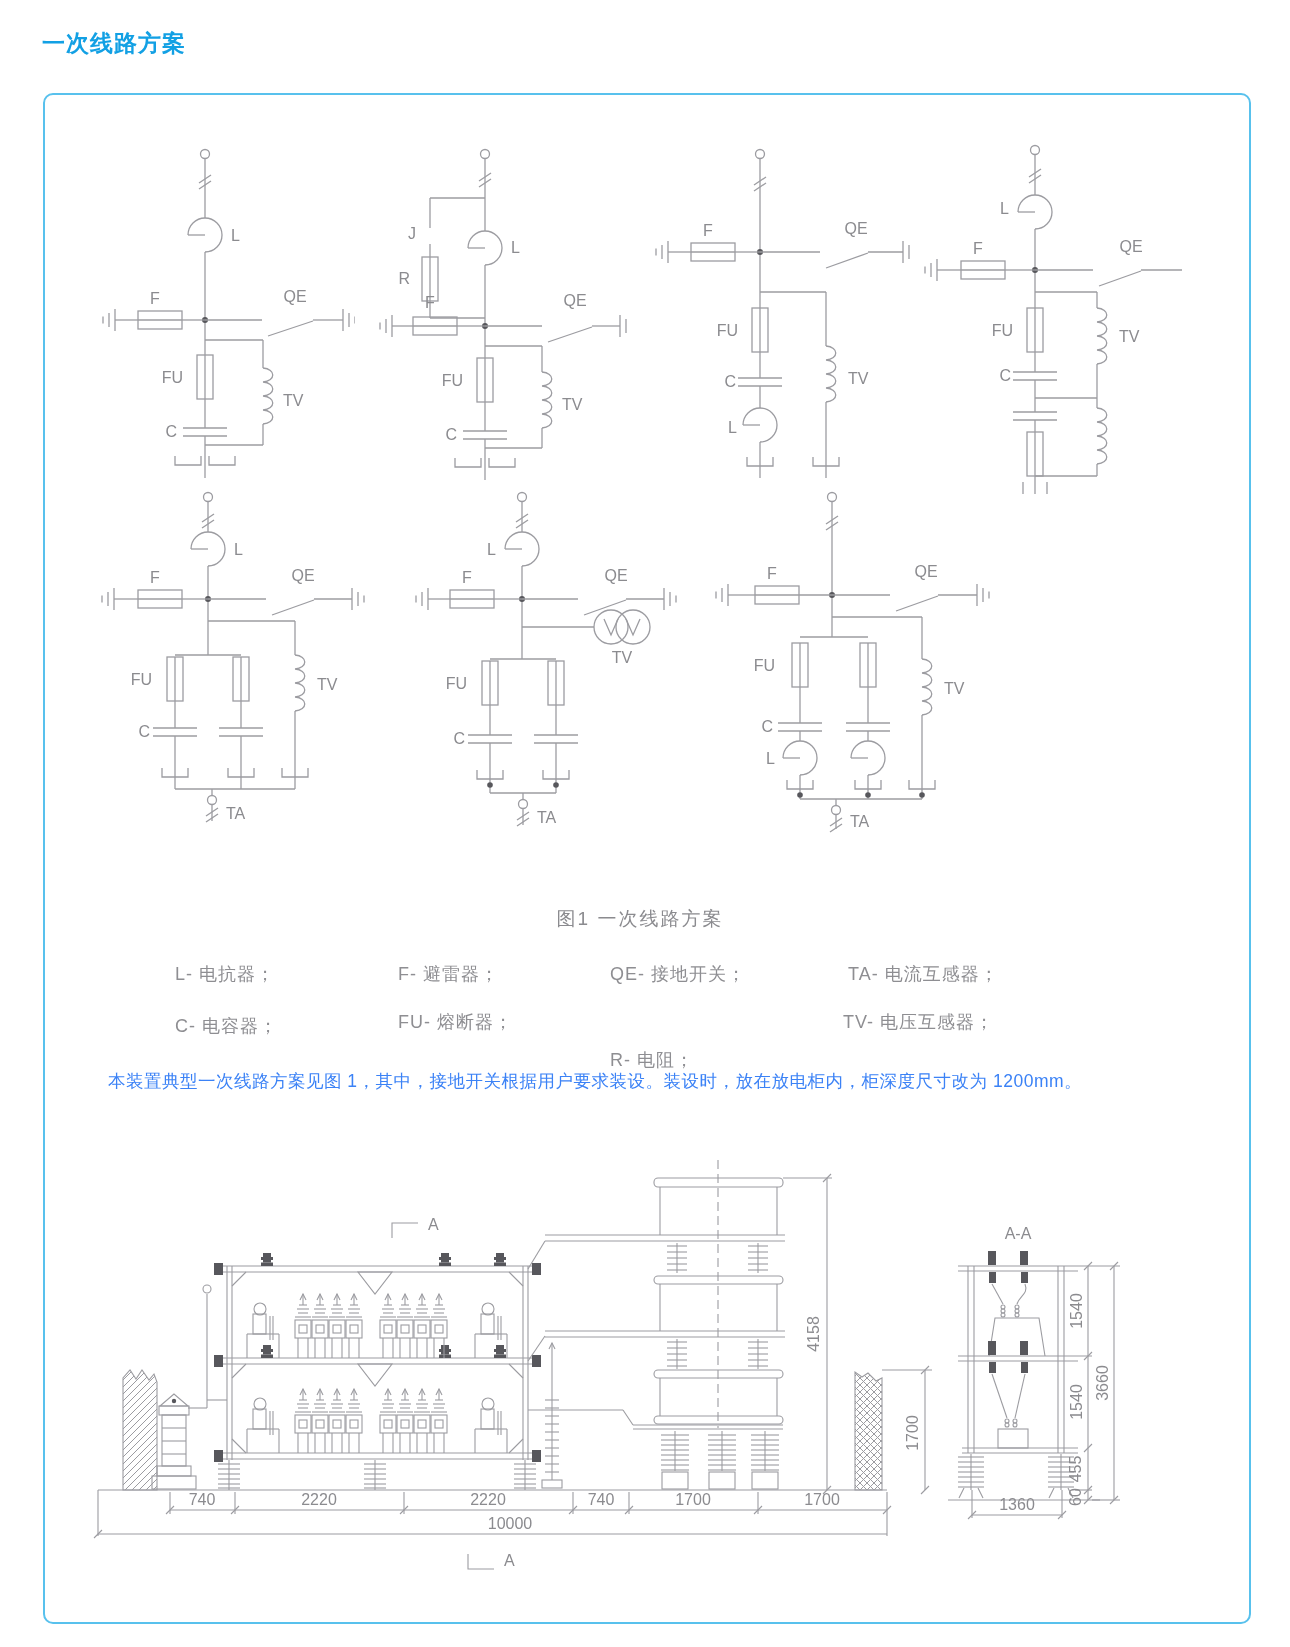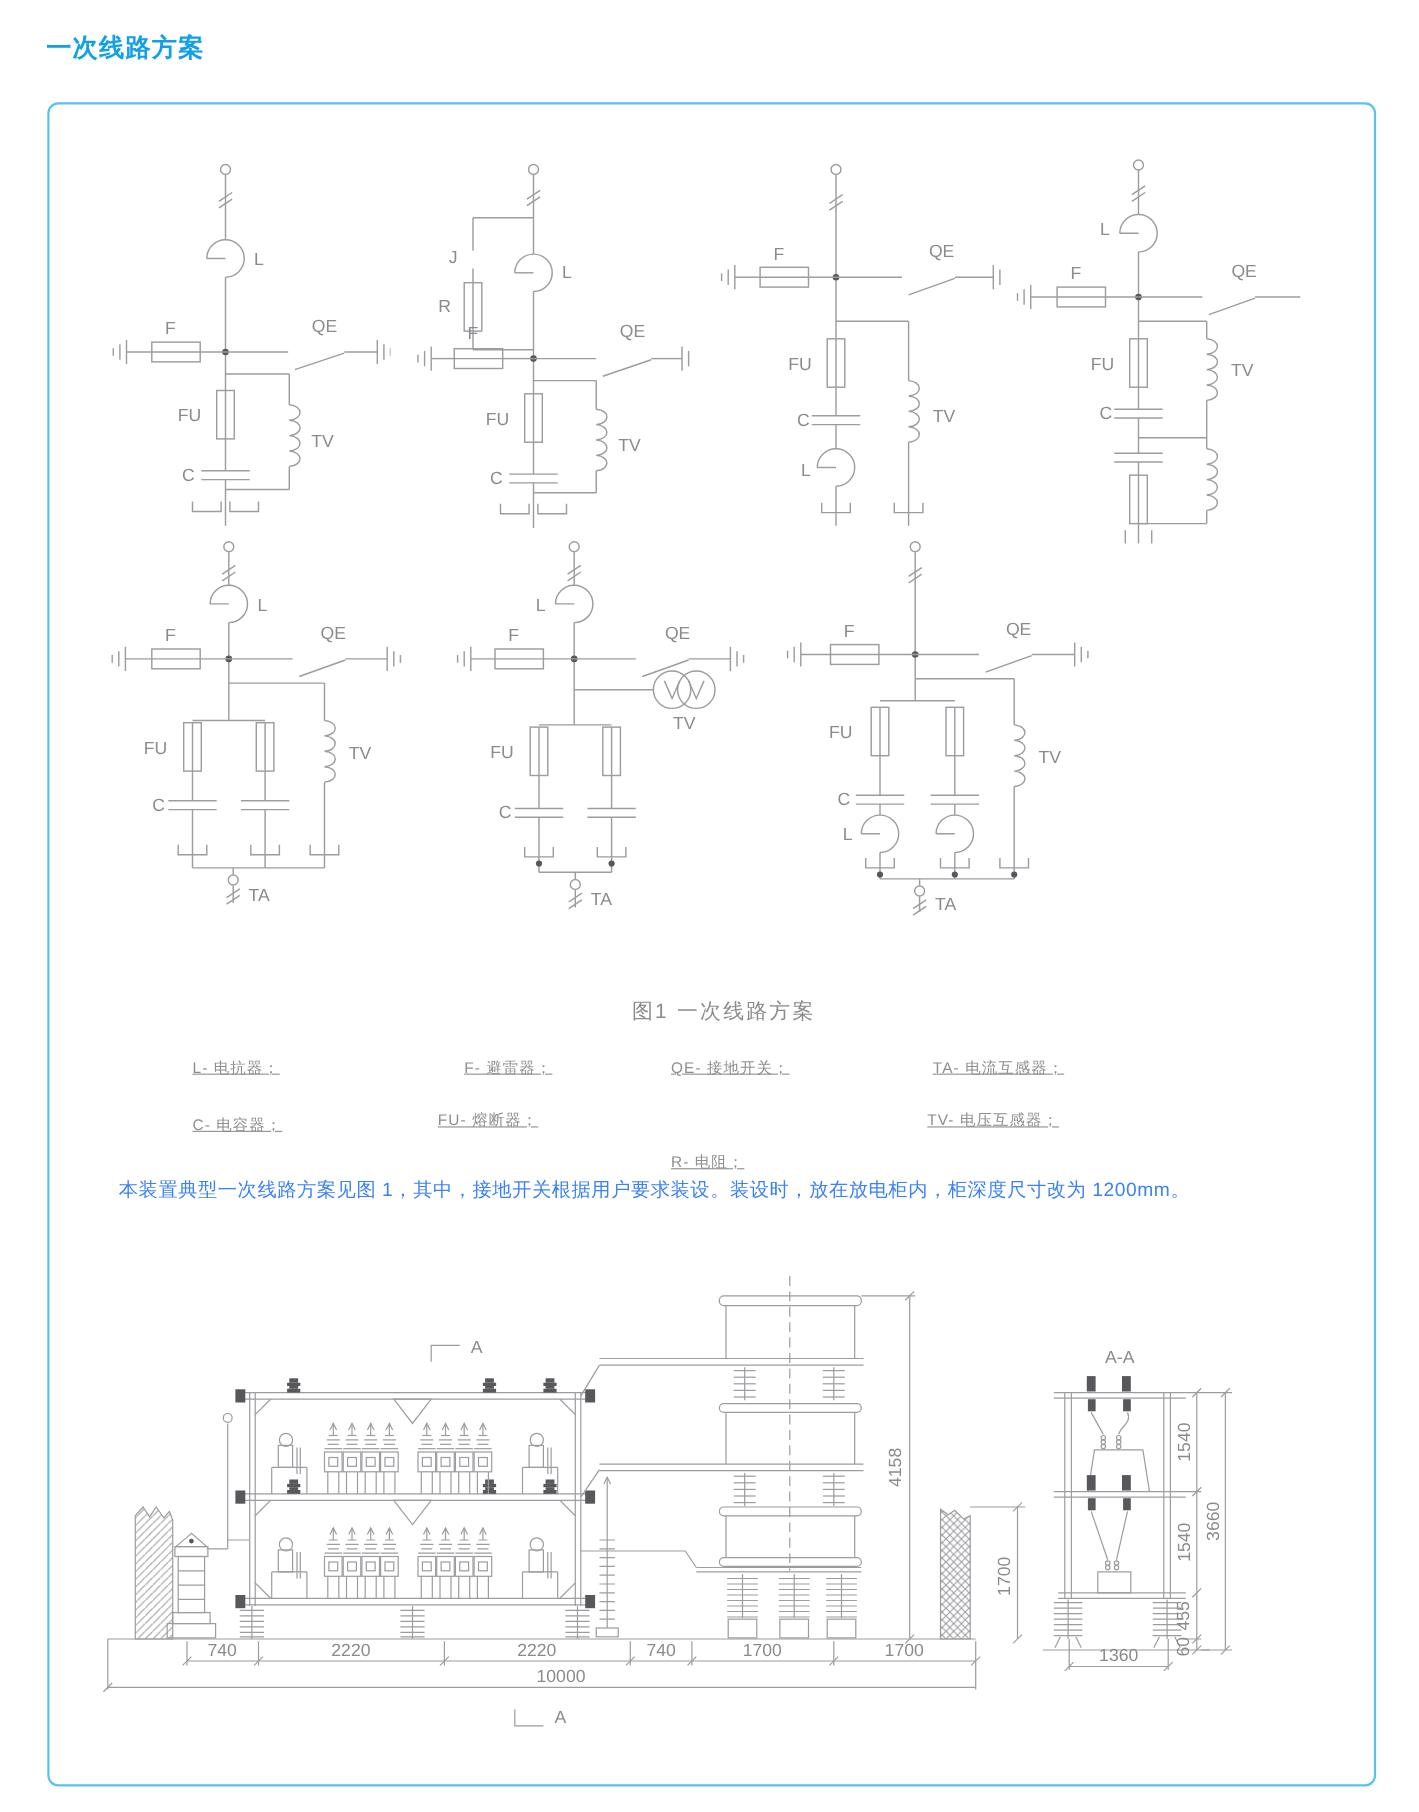--- a/index.html
+++ b/index.html
@@ -4,22 +4,22 @@
 <style>
   html,body{margin:0;padding:0;background:#ffffff;}
   .page{position:relative;width:1290px;height:1647px;background:#fff;overflow:hidden;
         font-family:"Liberation Sans",sans-serif;}
   .title{position:absolute;left:42px;top:28px;font-size:23px;font-weight:bold;color:#12a0e4;letter-spacing:1px;}
   .frame{position:absolute;left:43px;top:93px;width:1204px;height:1527px;border:2px solid #58c1ed;border-radius:10px;background:#fff;}
   svg.schem,svg.draw{position:absolute;stroke:#9c9ca1;fill:none;stroke-width:1.3;}
   svg.draw{stroke-width:1.1;}
   text.lbl{font-family:"Liberation Sans",sans-serif;font-size:16px;fill:#8b8b8f;stroke:none;font-weight:normal;}
   text.dim{font-family:"Liberation Sans",sans-serif;font-size:16px;fill:#8b8b8f;stroke:none;}
-  .caption{position:absolute;left:56px;top:906px;width:1204px;text-align:center;font-size:19px;color:#8b8b8f;letter-spacing:2px;}
-  .legend-item{position:absolute;font-size:14px;color:#8e8e92;letter-spacing:1px;white-space:nowrap;text-decoration:underline;}
+  .caption{position:absolute;left:38px;top:906px;width:1204px;text-align:center;font-size:19px;color:#8b8b8f;letter-spacing:2px;}
+  .legend-item{position:absolute;font-size:18px;color:#8e8e92;letter-spacing:1px;white-space:nowrap;}
   .note{position:absolute;left:108px;top:1068px;width:1040px;font-size:17.5px;color:#3b82f6;line-height:1.5;letter-spacing:0.5px;}
   .dk{fill:#57575c;stroke:none;}
 </style>
 </head>
 <body>
 
 <div class="page">
 
   <div class="title">一次线路方案</div>
   <div class="frame"></div>
@@ -518,21 +518,21 @@
     <line x1="164" y1="312" x2="164" y2="318"></line>
       <use href="#term" x="164" y="323"></use>
     <line x1="164" y1="328" x2="164" y2="342"></line>
       <use href="#brk" x="164" y="334"></use>
     <text class="lbl" x="178" y="340">TA</text>
   </svg>
 
   <div class="caption">图1  一次线路方案</div>
 
   <div class="legend-item" style="left:175px;top:962px">L- 电抗器；</div>
-  <div class="legend-item" style="left:422px;top:962px">F- 避雷器；</div>
+  <div class="legend-item" style="left:398px;top:962px">F- 避雷器；</div>
   <div class="legend-item" style="left:610px;top:962px">QE- 接地开关；</div>
   <div class="legend-item" style="left:848px;top:962px">TA- 电流互感器；</div>
   <div class="legend-item" style="left:175px;top:1014px">C- 电容器；</div>
   <div class="legend-item" style="left:398px;top:1010px">FU- 熔断器；</div>
   <div class="legend-item" style="left:610px;top:1048px">R- 电阻；</div>
   <div class="legend-item" style="left:843px;top:1010px">TV- 电压互感器；</div>
 
   <div class="note">本装置典型一次线路方案见图 1，其中，接地开关根据用户要求装设。装设时，放在放电柜内，柜深度尺寸改为 1200mm。</div>
 
   <svg class="draw" style="left:90px;top:1098px" width="1120" height="505" viewBox="0 0 1120 505">

